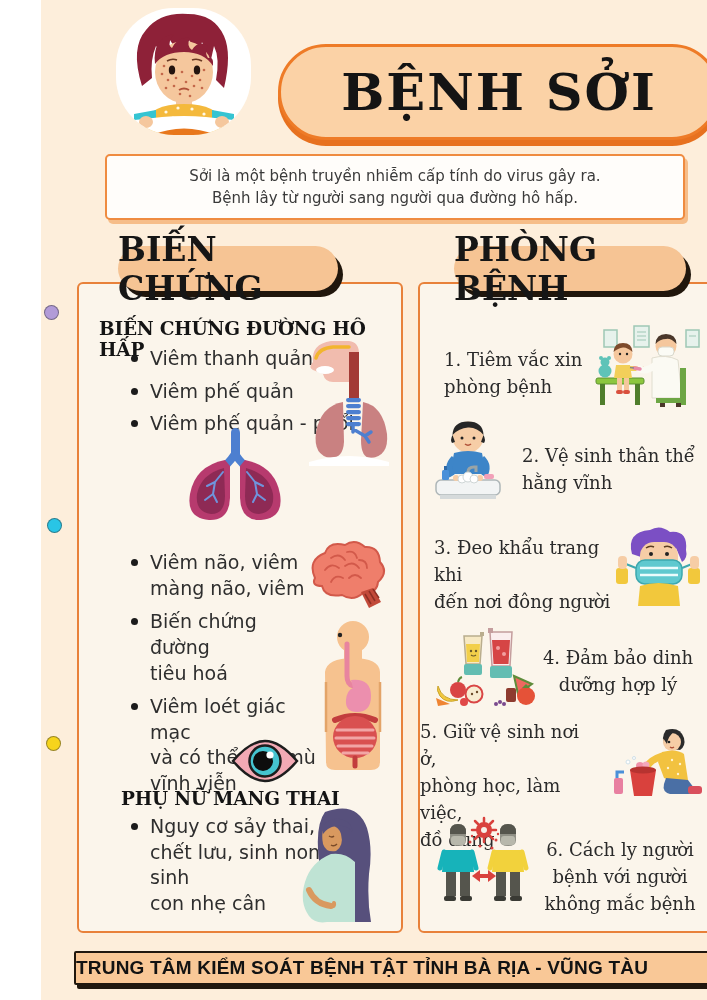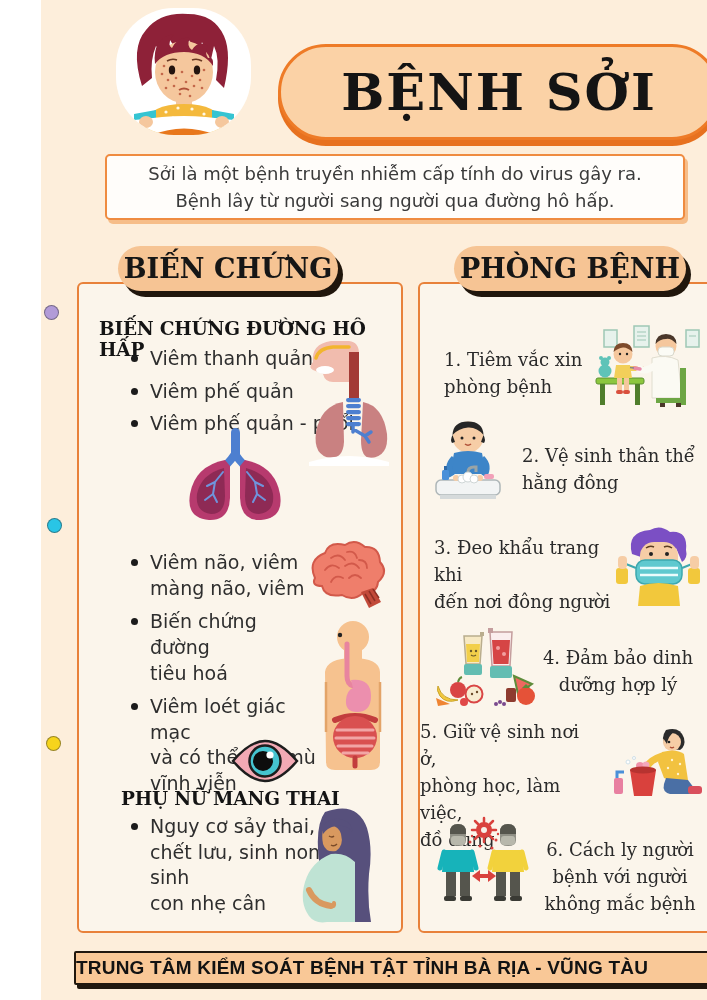--- a/index.html
+++ b/index.html
@@ -9,25 +9,25 @@
   .child-pill{position:absolute;left:75px;top:8px;width:135px;height:127px;border-radius:58px;
               background:#fff;overflow:hidden;}
   .title-badge{position:absolute;left:237px;top:44px;width:436px;height:90px;background:#fbd2a6;
                border:3px solid #ee7b27;border-radius:48px;box-shadow:0 6px 0 #e7711f;
                display:flex;align-items:center;justify-content:center;}
   .title-badge span{font-family:"DejaVu Serif",serif;font-weight:bold;font-size:51px;
                     letter-spacing:2px;color:#141414;}
   .intro-box{position:absolute;left:64px;top:154px;width:576px;height:62px;background:#fffdfa;
              border:2px solid #ef8b40;border-radius:5px;box-shadow:3px 4px 0 rgba(240,150,70,.55);
              display:flex;flex-direction:column;align-items:center;justify-content:center;}
-  .intro-box div{font-size:18px;line-height:1.5;color:#3a3a3a;}
+  .intro-box div{font-size:15px;line-height:1.5;color:#3a3a3a;}
   
   .col-badge{position:absolute;height:45px;background:#f6c494;border-radius:24px;z-index:3;
              box-shadow:5px 6px 0 #20160c;display:flex;align-items:center;justify-content:center;}
-  .col-badge span{font-family:"DejaVu Serif",serif;font-weight:bold;font-size:27px;color:#161616;}
+  .col-badge span{font-family:"DejaVu Serif",serif;font-weight:bold;font-size:33px;color:#161616;}
   .badge-left{left:77px;top:246px;width:220px;}
   .badge-right{left:413px;top:246px;width:232px;}
   .panel{position:absolute;top:282px;height:647px;background:#fbf5eb;border:2.5px solid #e8813a;
          border-radius:6px;}
   .panel-left{left:36px;width:322px;}
   .panel-right{left:377px;width:295px;}
   
   .sec-title{position:absolute;font-family:"DejaVu Serif",serif;font-weight:bold;
              font-size:18.5px;color:#141414;letter-spacing:-0.2px;}
   .sec1{left:20px;top:34px;}
@@ -326,21 +326,21 @@
       <rect x="12" y="50" width="3" height="4" fill="#2e6aa8"></rect>
       <rect x="52" y="58" width="10" height="5" rx="2" fill="#f2a0b8"></rect>
       <circle cx="24" cy="62" r="3" fill="#f6cda6"></circle>
         <circle cx="48" cy="62" r="3" fill="#f6cda6"></circle>
       <circle cx="30" cy="63" r="4" fill="#ffffff" stroke="#cfd6d6"></circle>
         <circle cx="36" cy="61" r="5" fill="#ffffff" stroke="#cfd6d6"></circle>
         <circle cx="42" cy="63" r="4" fill="#ffffff" stroke="#cfd6d6"></circle>
     </svg>
     <div class="pv-text pt2">
       <div>2. Vệ sinh thân thể</div>
-      <div>hằng đông</div>
+      <div>hằng vĩnh</div>
     </div>
 
     <div class="pv-text pt3">
       <div>3. Đeo khẩu trang khi</div>
       <div>đến nơi đông người</div>
     </div>
     <svg class="ill pi3" width="96" height="82" viewBox="0 0 96 82">
       <path d="M22 30 Q16 8 40 6 Q50 0 60 8 Q78 6 76 26 Q78 34 72 38 L66 24 L60 34 L52 20 L46 32 L38 22 L34 34 Z" fill="#7b4fc4"></path>
       <rect x="30" y="18" width="38" height="32" rx="14" fill="#f6cda6"></rect>
       <circle cx="41" cy="30" r="2" fill="#222222"></circle>

